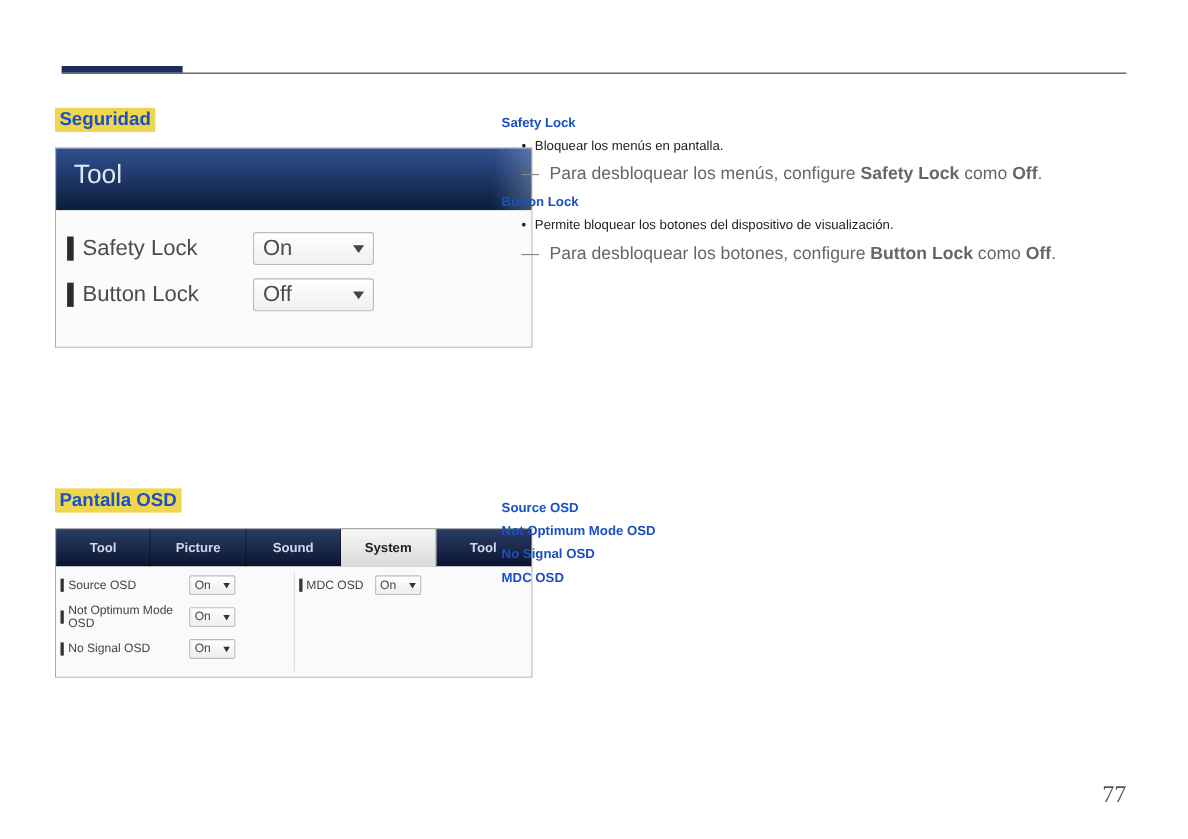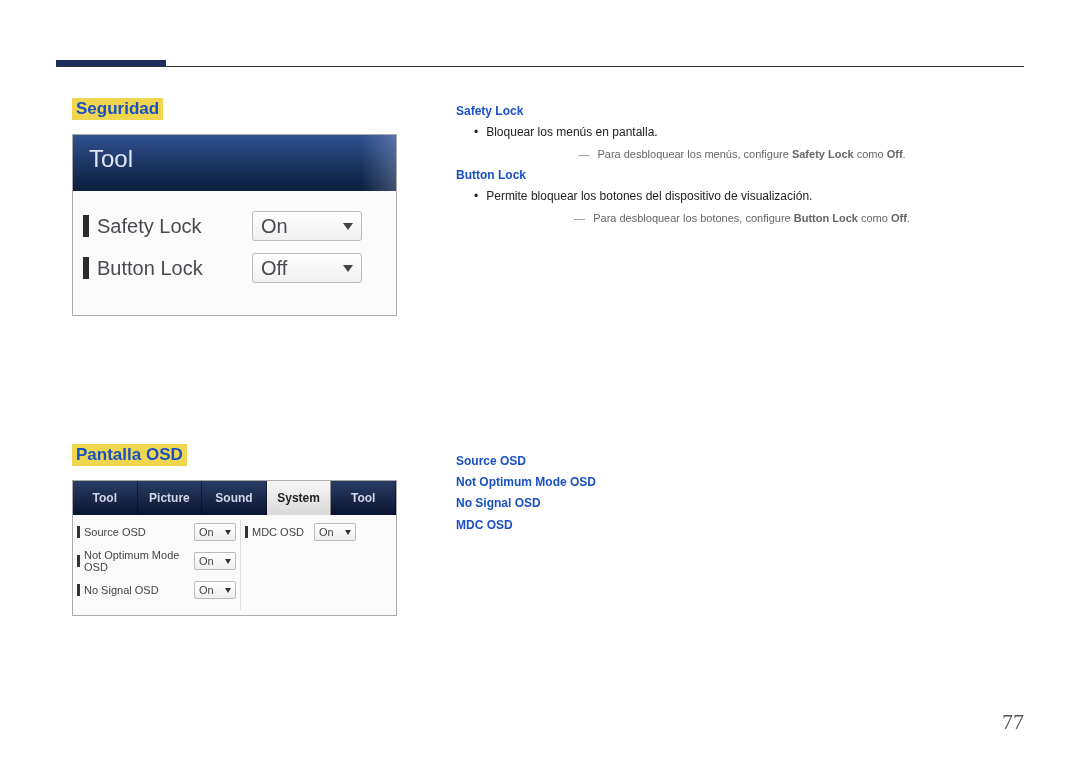--- a/index.html
+++ b/index.html
@@ -21,22 +21,22 @@
   }
   .top-line {
     position: absolute;
     top: 66px;
     left: 56px;
     right: 56px;
     border-bottom: 1px solid #333;
   }
   .section {
     position: absolute;
-    left: 72px;
-    width: 325px;
+    left: 50px;
+    width: 434px;
   }
   .section-title {
     display: inline-block;
     background: #f0d64f;
     color: #1950c4;
     font-weight: bold;
     font-size: 17px;
     padding: 1px 4px;
     margin-bottom: 8px;
   }
@@ -149,21 +149,21 @@
     right: 70px;
     font-size: 12px;
     color: #222;
     line-height: 1.6;
   }
   .desc.d1 { top: 100px; }
   .desc.d2 { top: 450px; }
   .desc .bluebold { color: #1950c4; font-weight: bold; display: block; margin-top: 2px; margin-bottom: 2px; }
   .desc ul { list-style: none; padding-left: 18px; margin: 2px 0 4px; }
   .desc ul li::before { content: "•"; margin-right: 8px; }
-  .desc .dash { padding-left: 18px; color: #666; font-size: 11px; text-align: center; }
+  .desc .dash { padding-left: 18px; color: #666; font-size: 16px; }
   .desc .dash::before { content: "―"; margin-right: 5px; color: #888; }
   .inline-bold { font-weight: bold; }
 
   .page-num {
     position: absolute;
     bottom: 28px;
     right: 56px;
     font-size: 22px;
     color: #555;
     font-family: Liberation Serif, serif;

